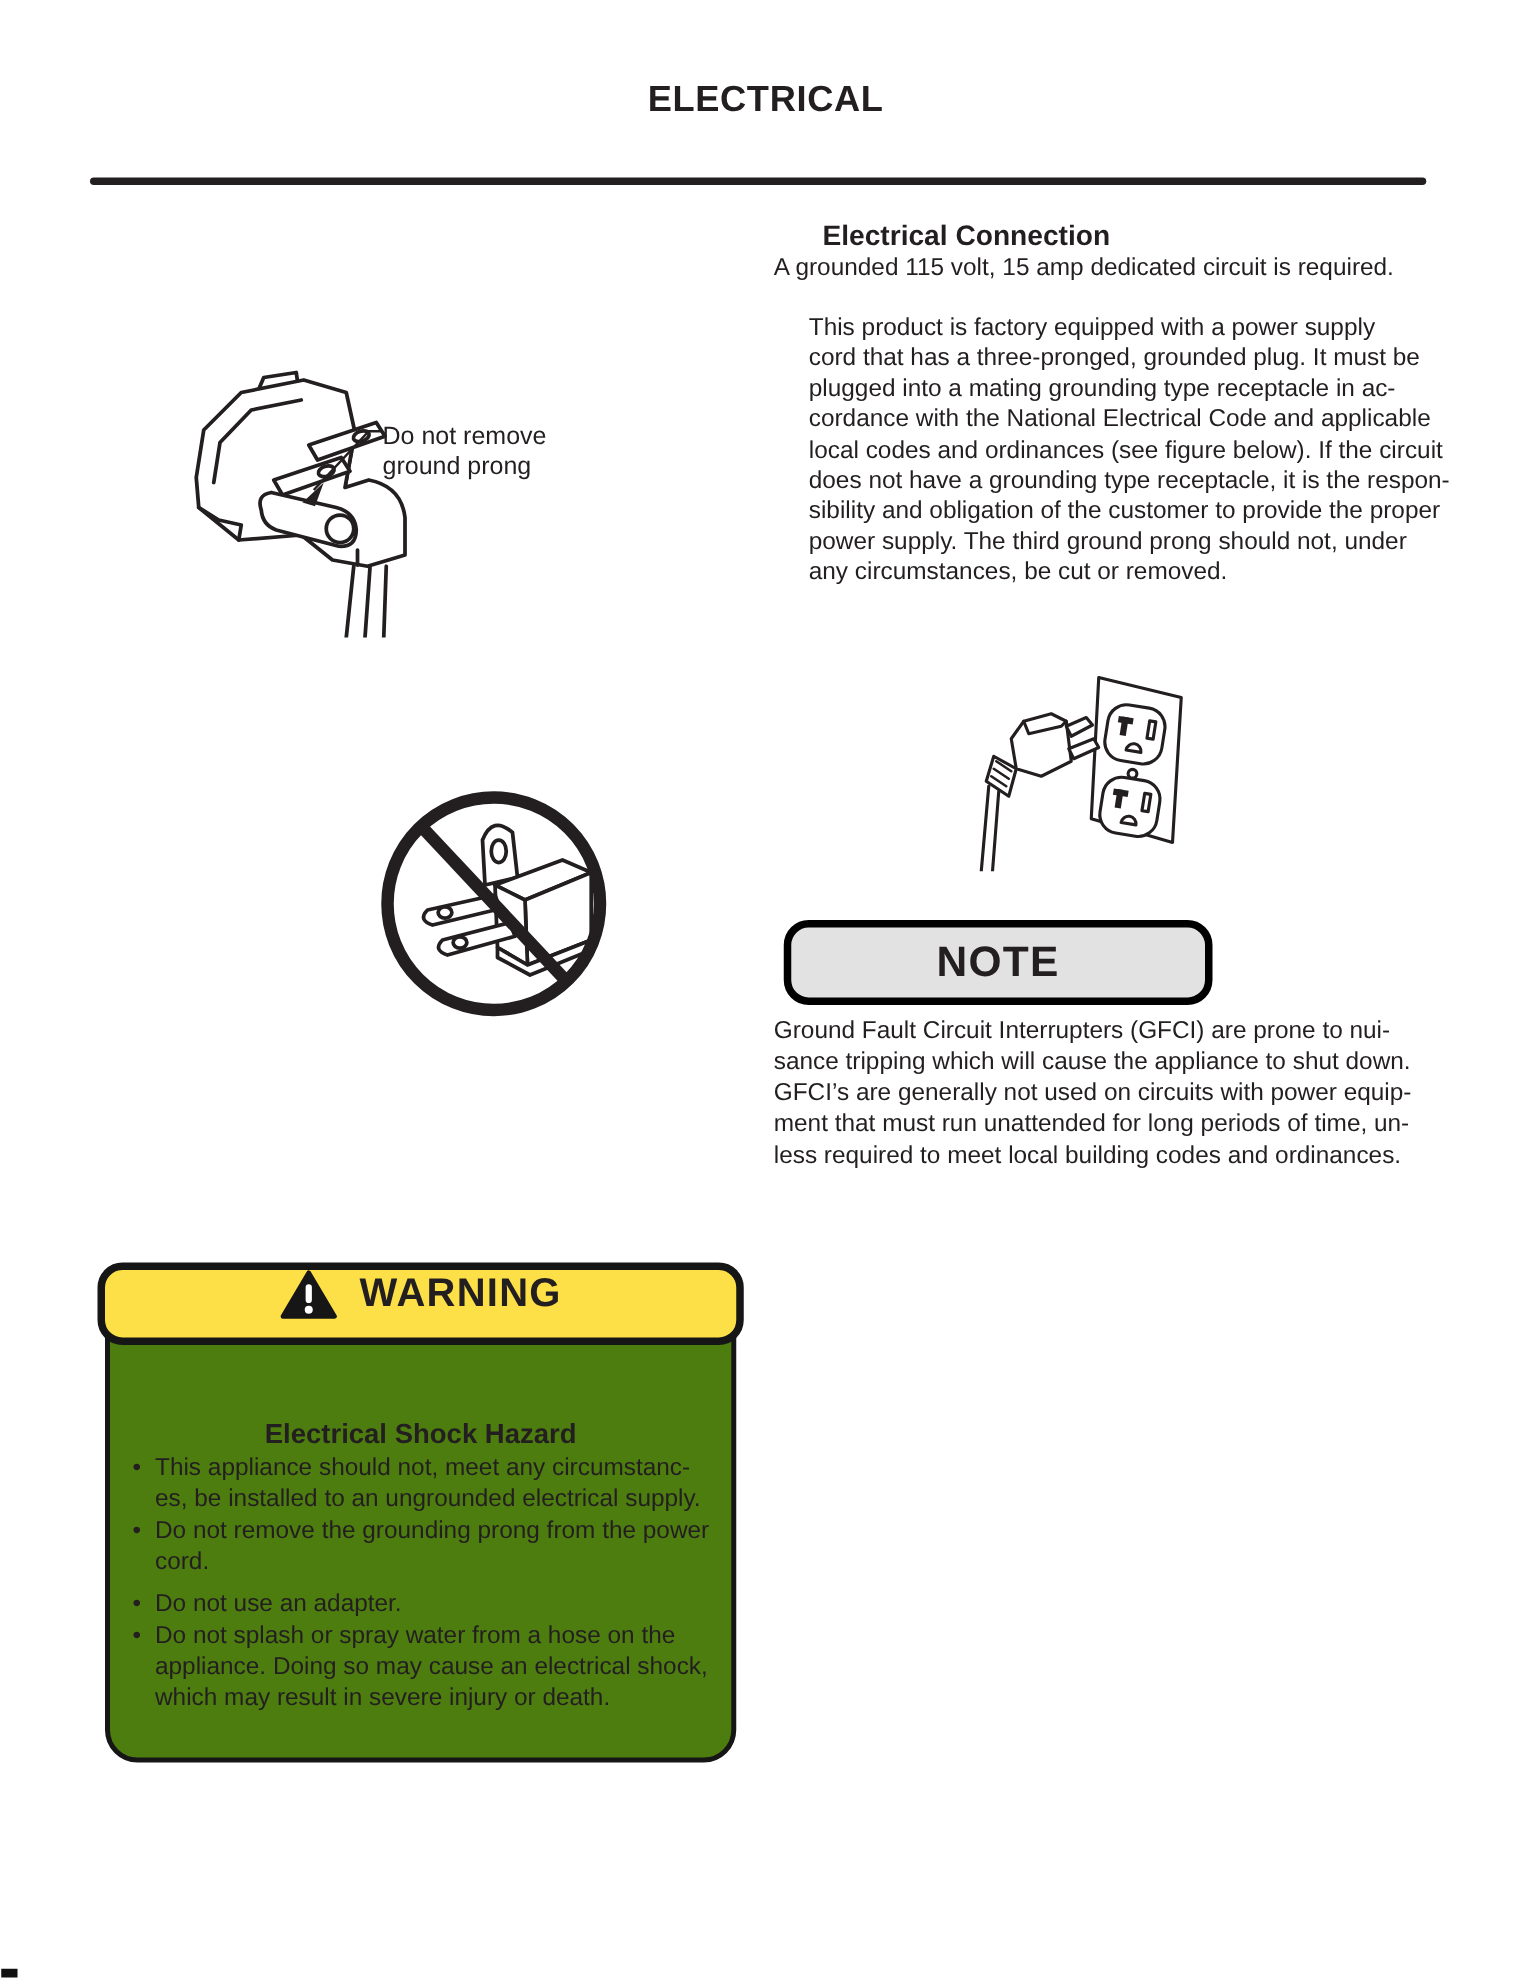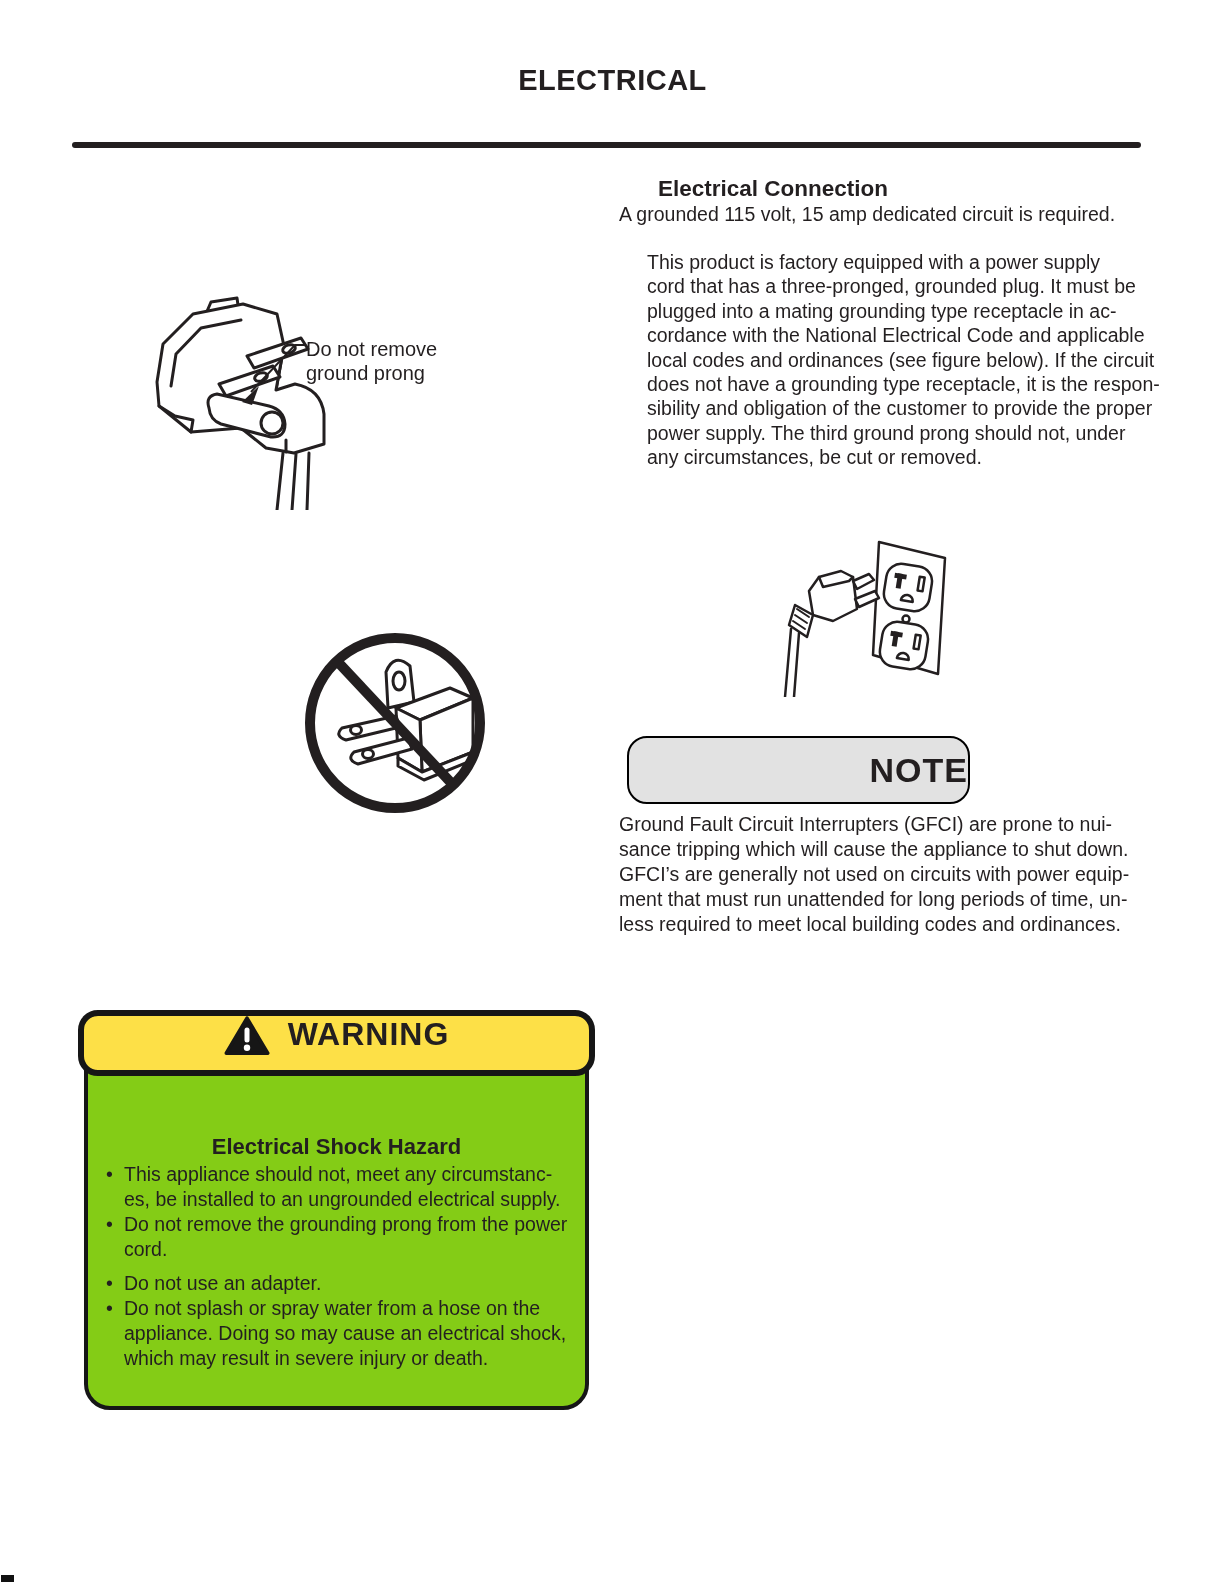--- a/index.html
+++ b/index.html
@@ -19,31 +19,31 @@
   }
   .rule{background:#231f20;height:6px;border-radius:3px;}
 
   .col-heading{font-size:22.5px;font-weight:bold;}
   .body-text{font-size:19.5px;line-height:24.4px;white-space:pre;}
   .note-body{font-size:19.5px;line-height:25px;white-space:pre;}
   .fig-label{font-size:20px;line-height:24px;white-space:pre;}
 
   .note-box{
     background:#e2e2e2;
-    border:2px solid #000000;
+    border:6px solid #000000;
     border-radius:20px;
-    display:flex;align-items:center;justify-content:flex-end;
+    display:flex;align-items:center;justify-content:center;
     box-sizing:border-box;
   }
   .note-title{font-size:34px;font-weight:bold;letter-spacing:1px;}
 
   .warning-wrap{}
   .warning-body{
     position:absolute;left:6px;right:6px;top:34px;bottom:0;
-    background:#84cc16;
+    background:#4d7c0f;
     border:4px solid #161616;
     border-radius:16px 16px 26px 26px;
     box-sizing:border-box;
   }
   .warning-header{
     position:absolute;left:0;right:0;top:0;height:66px;
     background:#fde047;
     border:6px solid #161616;
     border-radius:20px;
     box-sizing:border-box;

